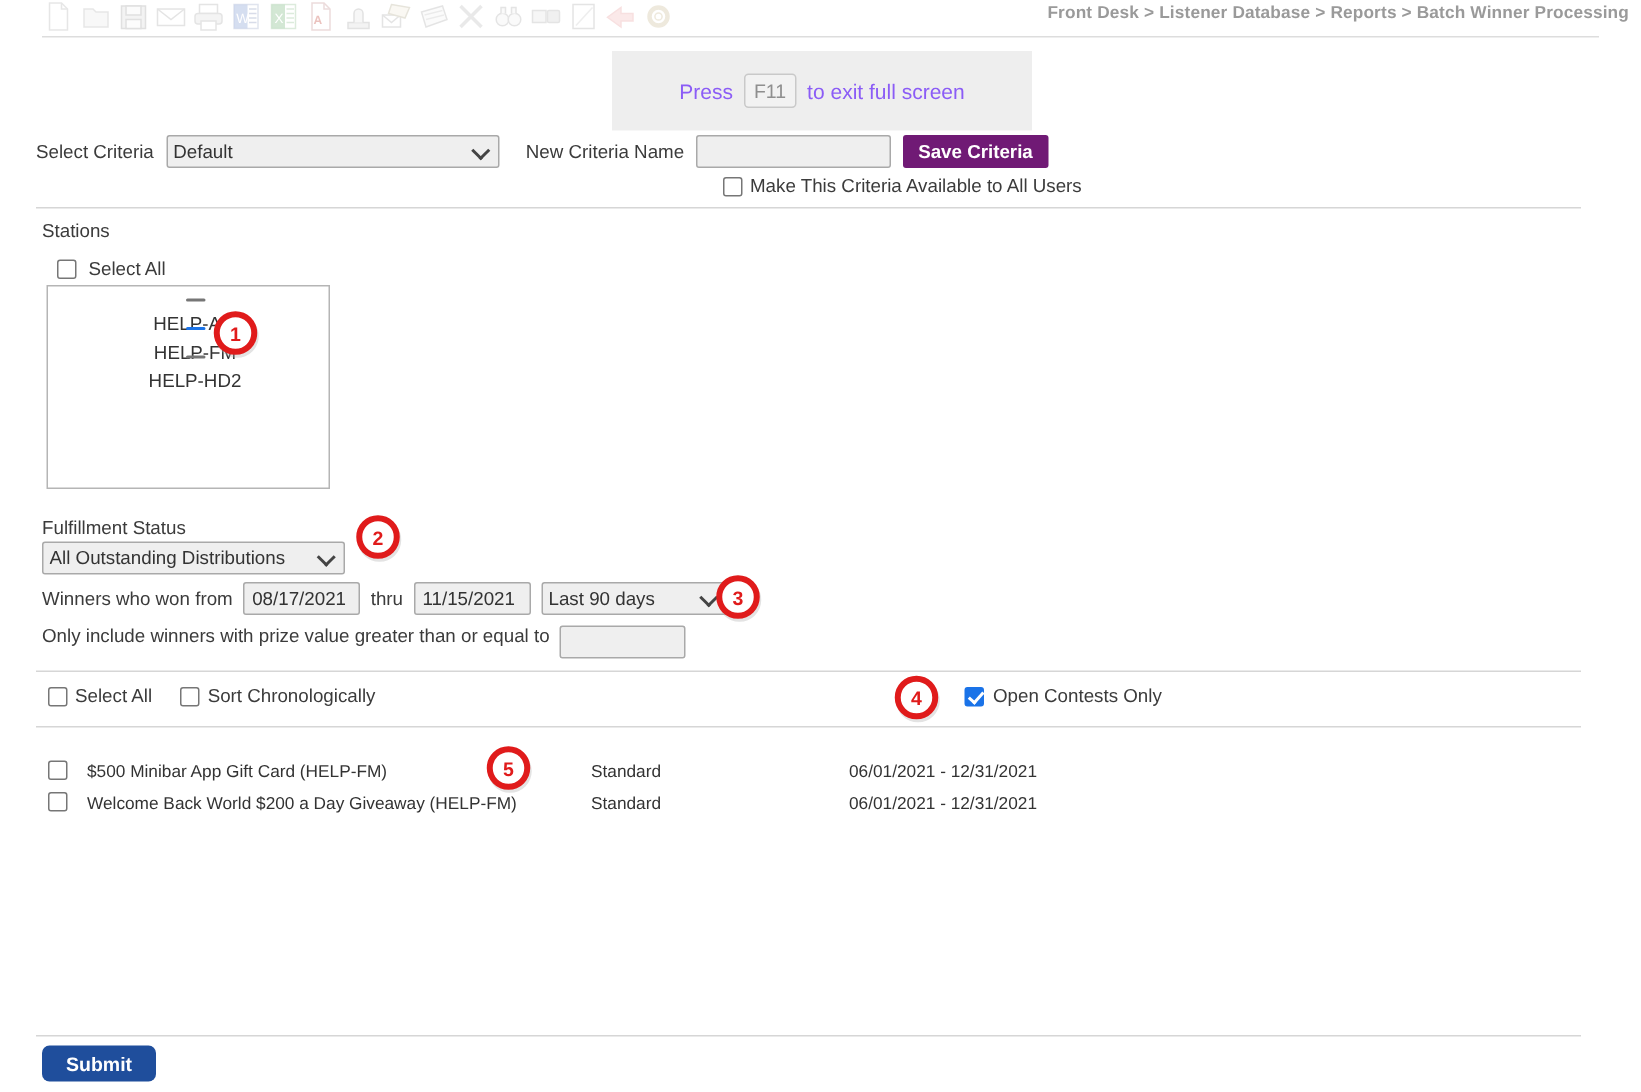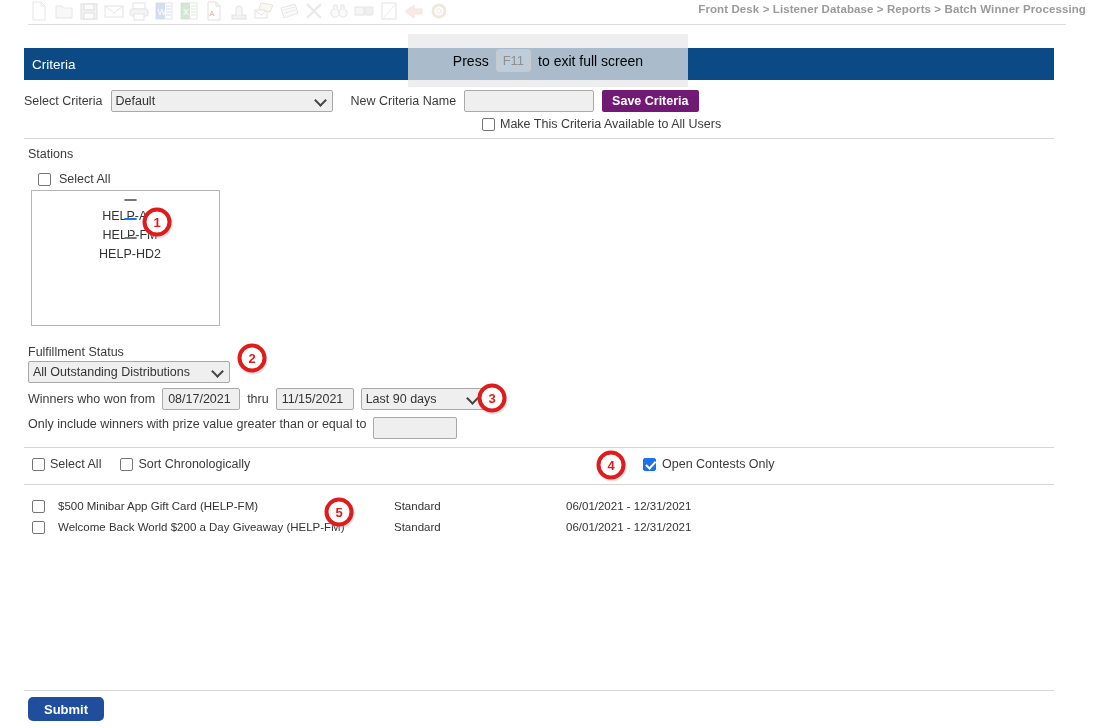--- a/index.html
+++ b/index.html
@@ -34,21 +34,21 @@
   }
 
   
   .f11-overlay {
     position: absolute; left: 408px; top: 34px;
     width: 280px; height: 53px;
     background: rgba(232,232,232,0.72);
     display: flex; align-items: center; justify-content: center;
     gap: 7px; z-index: 5; pointer-events: none;
   }
-  .f11-text { font-size: 14px; color: #000000; }
+  .f11-text { font-size: 14px; color: #8b5cf6; }
   .f11-key {
     font-size: 13px; color: #8f8f8f;
     border: 1px solid #c9c9c9; border-radius: 3px;
     padding: 4px 6px; line-height: 1; background: rgba(255,255,255,0.25);
   }
 
   
   .criteria-bar {
     position: absolute; left: 24px; top: 48px;
     width: 1030px; height: 32px;
@@ -162,21 +162,21 @@
     font-size: 12.5px;
   }
   .contest-head .gap { width: 9px; }
   .open-only {
     position: absolute; left: 643px; top: 457px;
     display: flex; align-items: center; gap: 6px;
     font-size: 12.5px;
   }
   .contest-rows { position: absolute; left: 32px; top: 500px; width: 1000px; }
   .contest-row {
-    display: flex; align-items: flex-start; height: 21px;
+    display: flex; align-items: flex-end; height: 21px;
     font-size: 11.5px; color: #333;
   }
   .c-cb { width: 26px; }
   .c-name { width: 336px; }
   .c-type { width: 172px; }
   .c-dates { width: 240px; }
 
   
   .ann {
     position: absolute; width: 34px; height: 34px; z-index: 9;
@@ -281,23 +281,20 @@
         <circle cx="11" cy="11" r="6" fill="none" stroke="#c8b890" stroke-width="3"></circle>
         <circle cx="11" cy="11" r="2.4" fill="#fff" stroke="#c8b890"></circle>
       </svg>
 
     </div>
 
     <div class="breadcrumb">Front Desk &gt; Listener Database &gt; Reports &gt; Batch Winner Processing</div>
     <div class="tb-rule"></div>
   </div>
 
-  <div class="criteria-bar">
-    <span class="title">Criteria</span>
-  </div>
 
   <div class="f11-overlay">
     <span class="f11-text">Press</span>
     <span class="f11-key">F11</span>
     <span class="f11-text">to exit full screen</span>
   </div>
 
   <div class="row-criteria">
     <span class="lbl">Select Criteria</span>
     <span class="sel-wrap">

